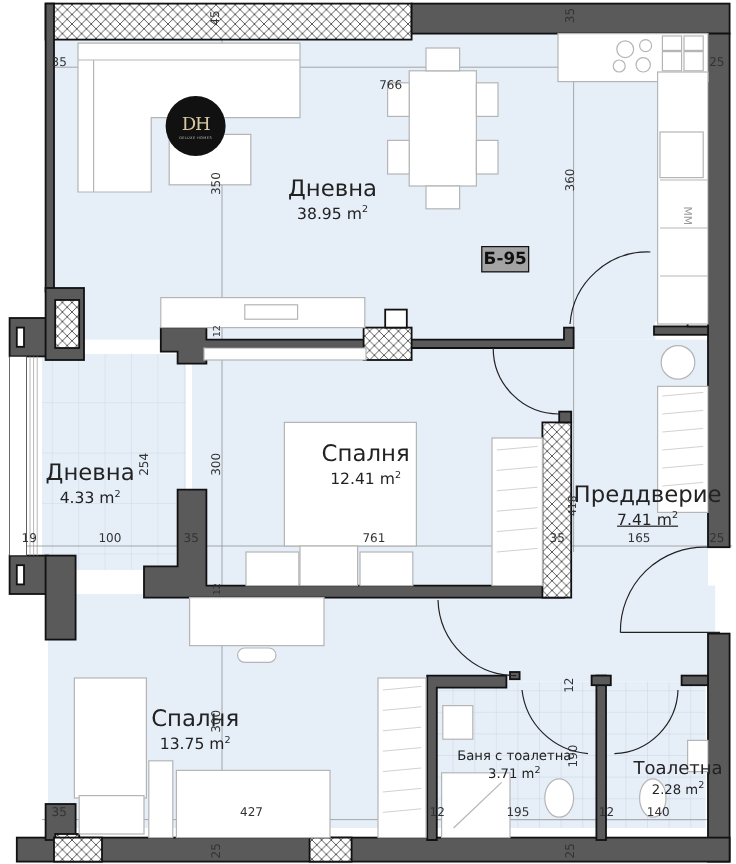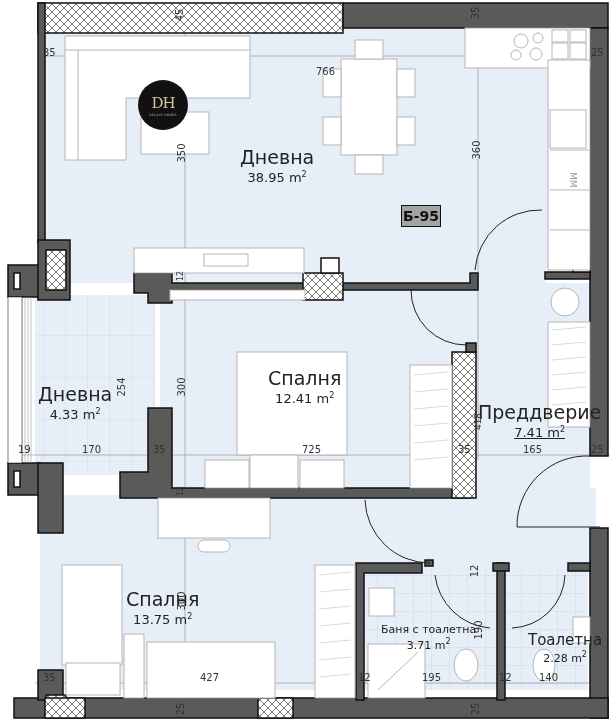--- a/index.html
+++ b/index.html
@@ -239,23 +239,23 @@
 <span class="dim v" style="left:470px;top:8px;">35</span>
 <span class="dim" style="left:43px;top:48px;">35</span>
 <span class="dim" style="left:316px;top:48px;margin-top:19px;">766</span>
 <span class="dim" style="left:591px;top:48px;">25</span>
 <span class="dim v" style="left:172px;top:148px;">350</span>
 <span class="dim v" style="left:467px;top:145px;">360</span>
 <span class="dim v" style="left:112px;top:382px;">254</span>
 <span class="dim v" style="left:172px;top:382px;">300</span>
 <span class="dim v" style="left:470px;top:417px;font-size:9px;">418</span>
 <span class="dim" style="left:18px;top:445px;">19</span>
-<span class="dim" style="left:82px;top:445px;">170</span>
+<span class="dim" style="left:82px;top:445px;">100</span>
 <span class="dim" style="left:153px;top:445px;">35</span>
-<span class="dim" style="left:302px;top:445px;">725</span>
+<span class="dim" style="left:302px;top:445px;">761</span>
 <span class="dim" style="left:458px;top:445px;">35</span>
 <span class="dim" style="left:523px;top:445px;">165</span>
 <span class="dim" style="left:591px;top:445px;">25</span>
 <span class="dim v" style="left:176px;top:272px;font-size:8px;">12</span>
 <span class="dim v" style="left:176px;top:487px;font-size:8px;">12</span>
 <span class="dim v" style="left:469px;top:566px;">12</span>
 <span class="dim v" style="left:172px;top:596px;">300</span>
 <span class="dim v" style="left:469px;top:625px;">190</span>
 <span class="dim" style="left:43px;top:673px;">35</span>
 <span class="dim" style="left:200px;top:673px;">427</span>

